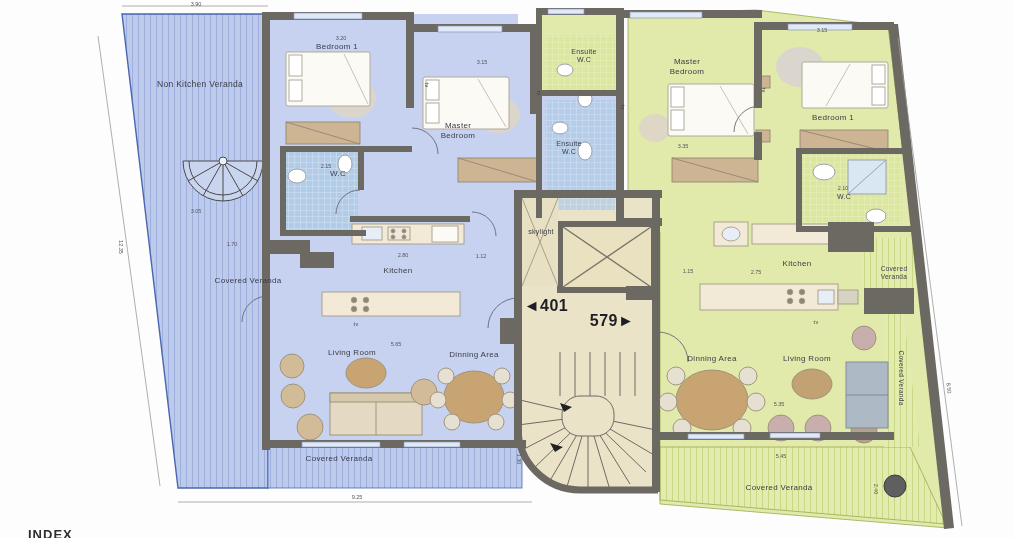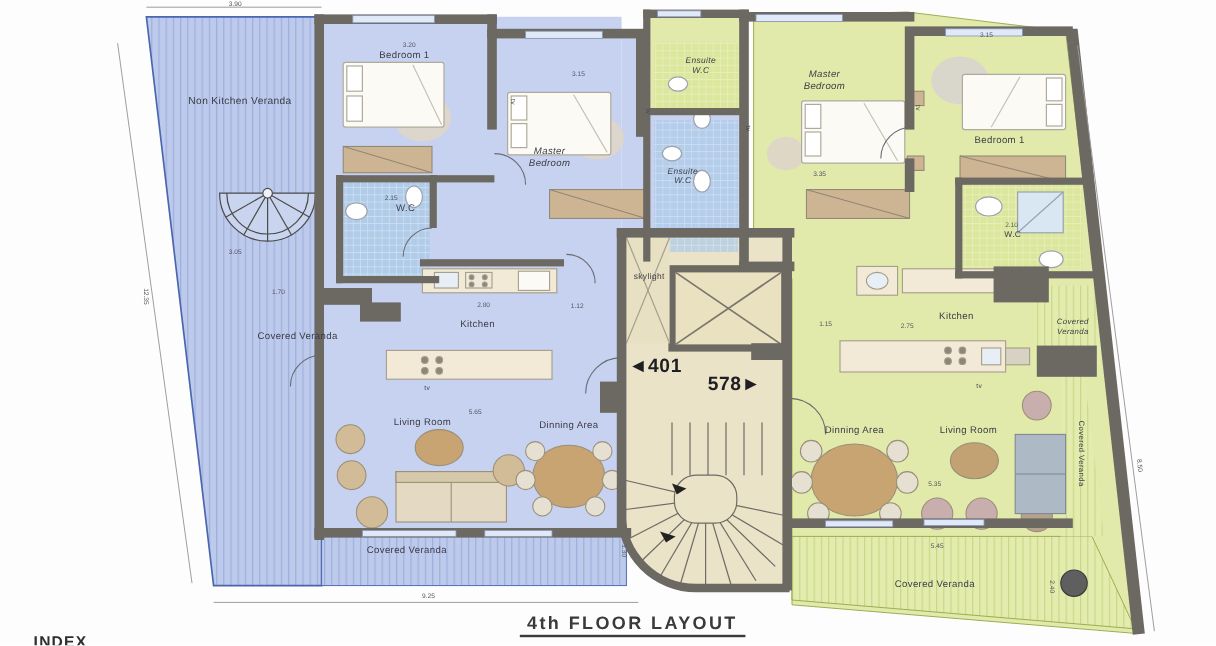--- a/index.html
+++ b/index.html
@@ -1,21 +1,21 @@
 <!DOCTYPE html>
 <html><head>
 <meta charset="utf-8">
 <style>
   html,body{margin:0;padding:0;background:#ffffff;}
   .stage{position:relative;width:1013px;height:538px;overflow:hidden;background:#fdfdfd;
          font-family:"Liberation Sans", sans-serif;}
   .stage svg{position:absolute;left:0;top:0;}
   .c{position:absolute;transform:translate(-50%,-50%);color:#3c3c46;white-space:nowrap;
      font-size:8px;letter-spacing:.3px;}
-  .ml{white-space:pre-line;text-align:center;line-height:1.2;font-style:italic;}
+  .ml{white-space:pre-line;text-align:center;line-height:1.2;}
   .rot{transform:translate(-50%,-50%) rotate(90deg);}
   .dim{font-size:5.5px;color:#55555f;letter-spacing:0;}
   .tiny{font-size:5.5px;color:#44444c;}
   .unit{font-size:16px;font-weight:bold;color:#1e1e24;letter-spacing:.5px;}
   .title{font-size:15px;font-weight:bold;color:#3a3a3a;letter-spacing:2px;
          border-bottom:2px solid #3a3a3a;padding:0 6px 1px 6px;}
   .index{font-size:13px;font-weight:bold;color:#2e2e2e;letter-spacing:1px;position:absolute;}
 </style>
 </head>
 <body>
@@ -315,21 +315,21 @@
 <span class="c" style="left:474px;top:354px">Dinning Area</span>
 <span class="c" style="left:712px;top:358px">Dinning Area</span>
 <span class="c" style="left:807px;top:358px">Living Room</span>
 <span class="c" style="left:339px;top:458px">Covered Veranda</span>
 <span class="c ml" style="left:894px;top:273px;font-size:6.5px">Covered
 Veranda</span>
 <span class="c rot" style="left:901px;top:378px;font-size:6.5px">Covered Veranda</span>
 <span class="c" style="left:779px;top:487px">Covered Veranda</span>
 
 <span class="c unit" style="left:546px;top:306px">◄401</span>
-<span class="c unit" style="left:612px;top:321px">578►</span>
+<span class="c unit" style="left:612px;top:321px">579►</span>
 
 <span class="c tiny rot" style="left:427px;top:85px">tv</span>
 <span class="c tiny rot" style="left:539px;top:93px">tv</span>
 <span class="c tiny rot" style="left:623px;top:107px">tv</span>
 <span class="c tiny rot" style="left:764px;top:90px">tv</span>
 <span class="c tiny" style="left:356px;top:324px">tv</span>
 <span class="c tiny" style="left:816px;top:322px">tv</span>
 
 <span class="c dim" style="left:196px;top:4px">3.90</span>
 <span class="c dim" style="left:341px;top:38px">3.20</span>
@@ -346,16 +346,15 @@
 <span class="c dim rot" style="left:519px;top:459px">1.30</span>
 <span class="c dim" style="left:357px;top:497px">9.25</span>
 <span class="c dim" style="left:779px;top:404px">5.35</span>
 <span class="c dim" style="left:781px;top:456px">5.45</span>
 <span class="c dim" style="left:688px;top:271px">1.15</span>
 <span class="c dim" style="left:756px;top:272px">2.75</span>
 <span class="c dim rot" style="left:121px;top:247px">12.35</span>
 <span class="c dim rot" style="left:876px;top:489px">2.40</span>
 <span class="c dim" style="left:949px;top:388px;transform:translate(-50%,-50%) rotate(84deg)">8.50</span>
 
-<span class="c title" style="left:527px;top:521px">4th FLOOR LAYOUT</span>
 <span class="index" style="left:28px;top:527px">INDEX</span>
 
 </div>
 
 </body></html>

